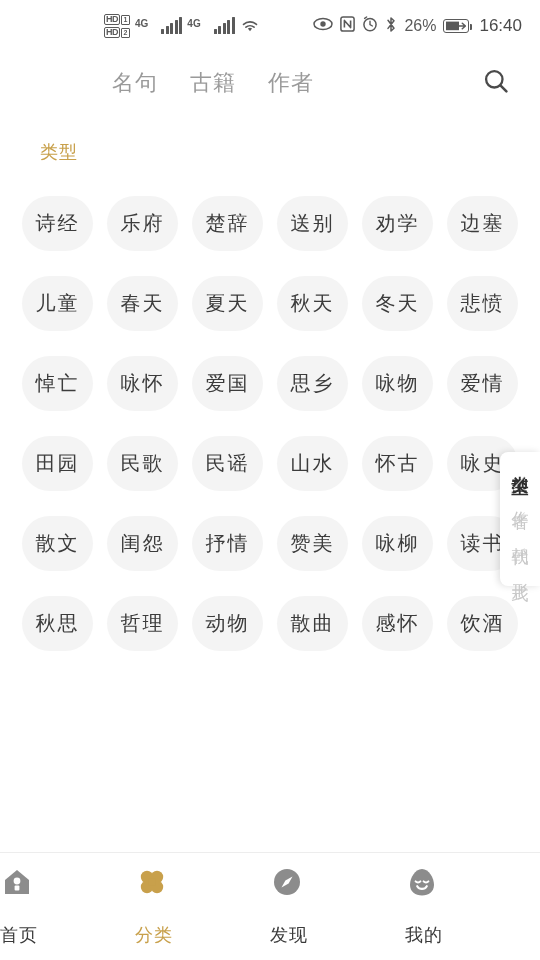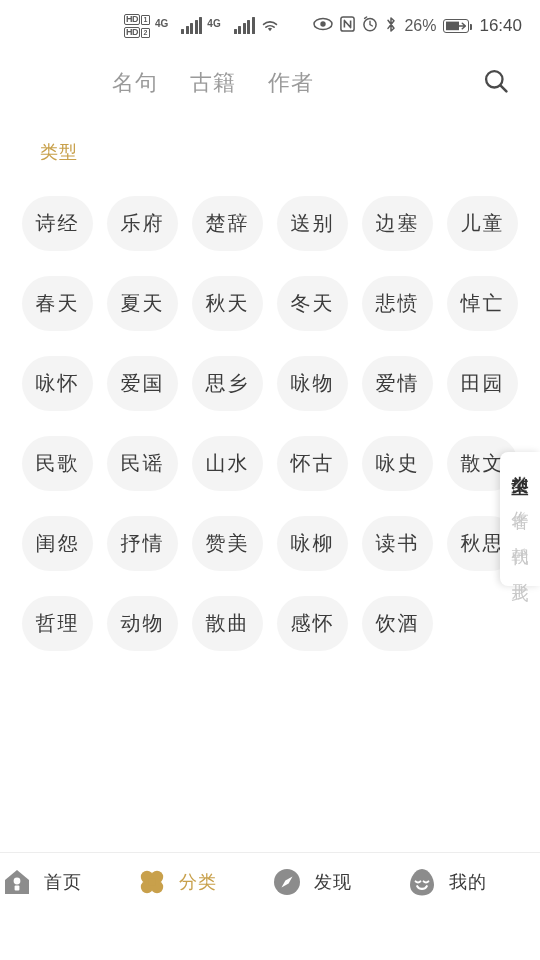--- a/index.html
+++ b/index.html
@@ -12,21 +12,21 @@
   #app { position:relative; width:540px; height:960px; background:#fff; }
 
   
   .statusbar {
     height:52px; display:flex; align-items:center;
     padding:0 18px; color:#5a5a5a;
   }
   .sb-left { display:flex; align-items:center; gap:5px; margin-left:86px; }
   .sb-right { display:flex; align-items:center; gap:7px; margin-left:auto; }
   .hd-stack { display:flex; flex-direction:column; gap:2px; }
-  .hd-row { display:flex; align-items:center; gap:1px;margin-left:20px; }
+  .hd-row { display:flex; align-items:center; gap:1px; }
   .hd-box {
     font-size:9px; font-weight:700; line-height:9px;
     border:1.4px solid #5a5a5a; border-radius:2px;
     padding:0px 1px; letter-spacing:-0.5px; color:#5a5a5a;
   }
   .hd-sim {
     font-size:7px; font-weight:700; line-height:8px;
     border:1.3px solid #5a5a5a; border-radius:1px;
     width:9px; height:10px; display:flex; align-items:center; justify-content:center;
   }
@@ -97,22 +97,22 @@
   .si-item.active { color:#2e2e2e; font-weight:700; }
   .si-sep { color:#d8d8d8; font-size:14px; transform:rotate(0deg); }
 
   
   .bottomnav {
     position:absolute; left:0; bottom:0; width:540px; height:108px;
     background:#fff; border-top:1px solid #ededed;
     display:flex; align-items:flex-start; padding-top:12px;
   }
   .nav-item {
-    flex:1; display:flex; 
-    align-items:center; gap:10px; cursor:pointer;
+    flex:1; display:flex; flex-direction:column;
+    gap:24px; cursor:pointer;
   }
   .nav-ico { width:34px; height:34px; display:flex; align-items:center; justify-content:center; }
   .nav-label { font-size:18px; color:#3a3a3a; letter-spacing:1px; }
   .nav-item.active .nav-label { color:#c8a04b; }
 </style>
 </head>
 <body>
 
 <div id="app">
 
@@ -207,20 +207,21 @@
     </div>
   </div>
 
   <div class="scroll-area">
     <div class="section-title">类型</div>
     <div class="chips">
       <div class="chip">诗经</div>
       <div class="chip">乐府</div>
       <div class="chip">楚辞</div>
       <div class="chip">送别</div>
+      <div class="chip">劝学</div>
       <div class="chip">边塞</div>
       <div class="chip">儿童</div>
       <div class="chip">春天</div>
       <div class="chip">夏天</div>
       <div class="chip">秋天</div>
       <div class="chip">冬天</div>
       <div class="chip">悲愤</div>
       <div class="chip">悼亡</div>
       <div class="chip">咏怀</div>
       <div class="chip">爱国</div>

